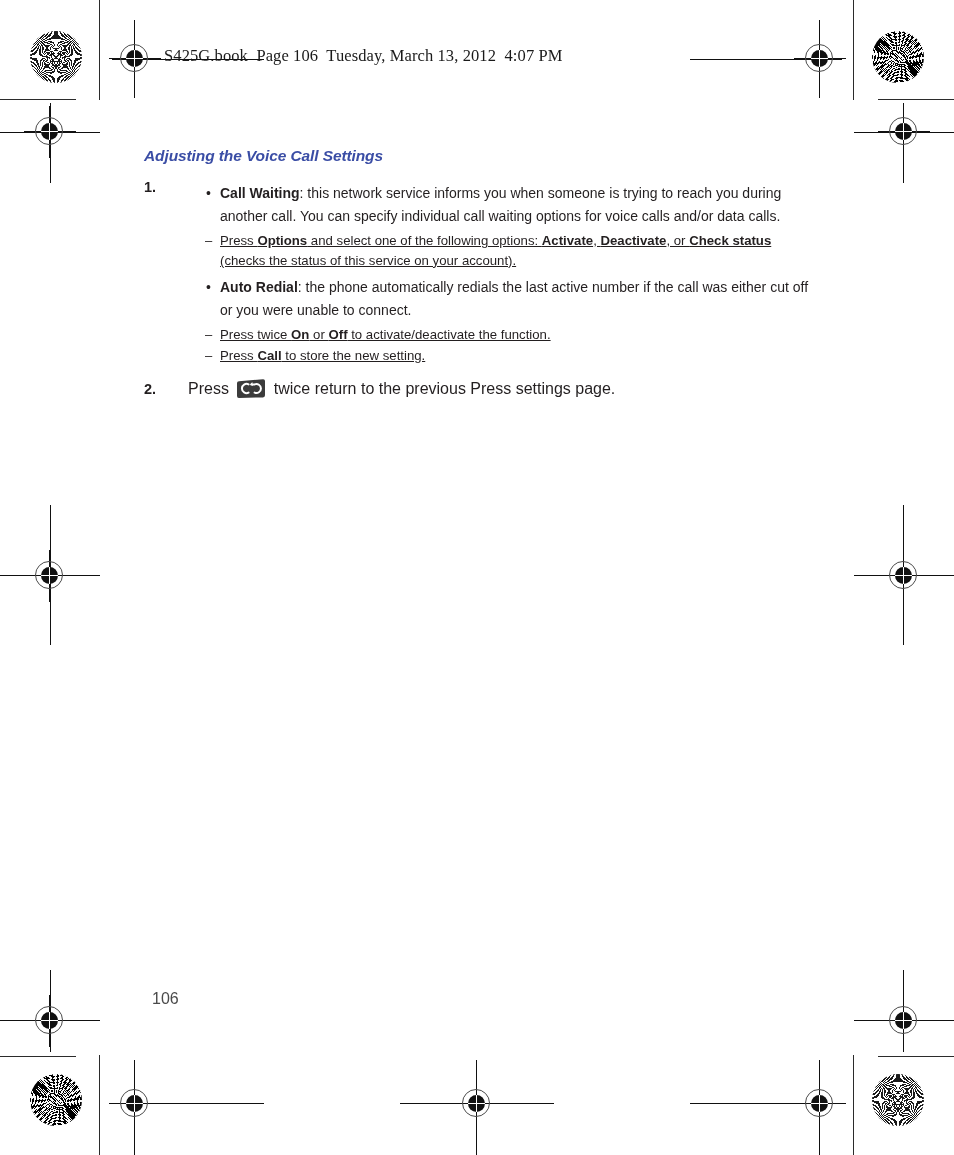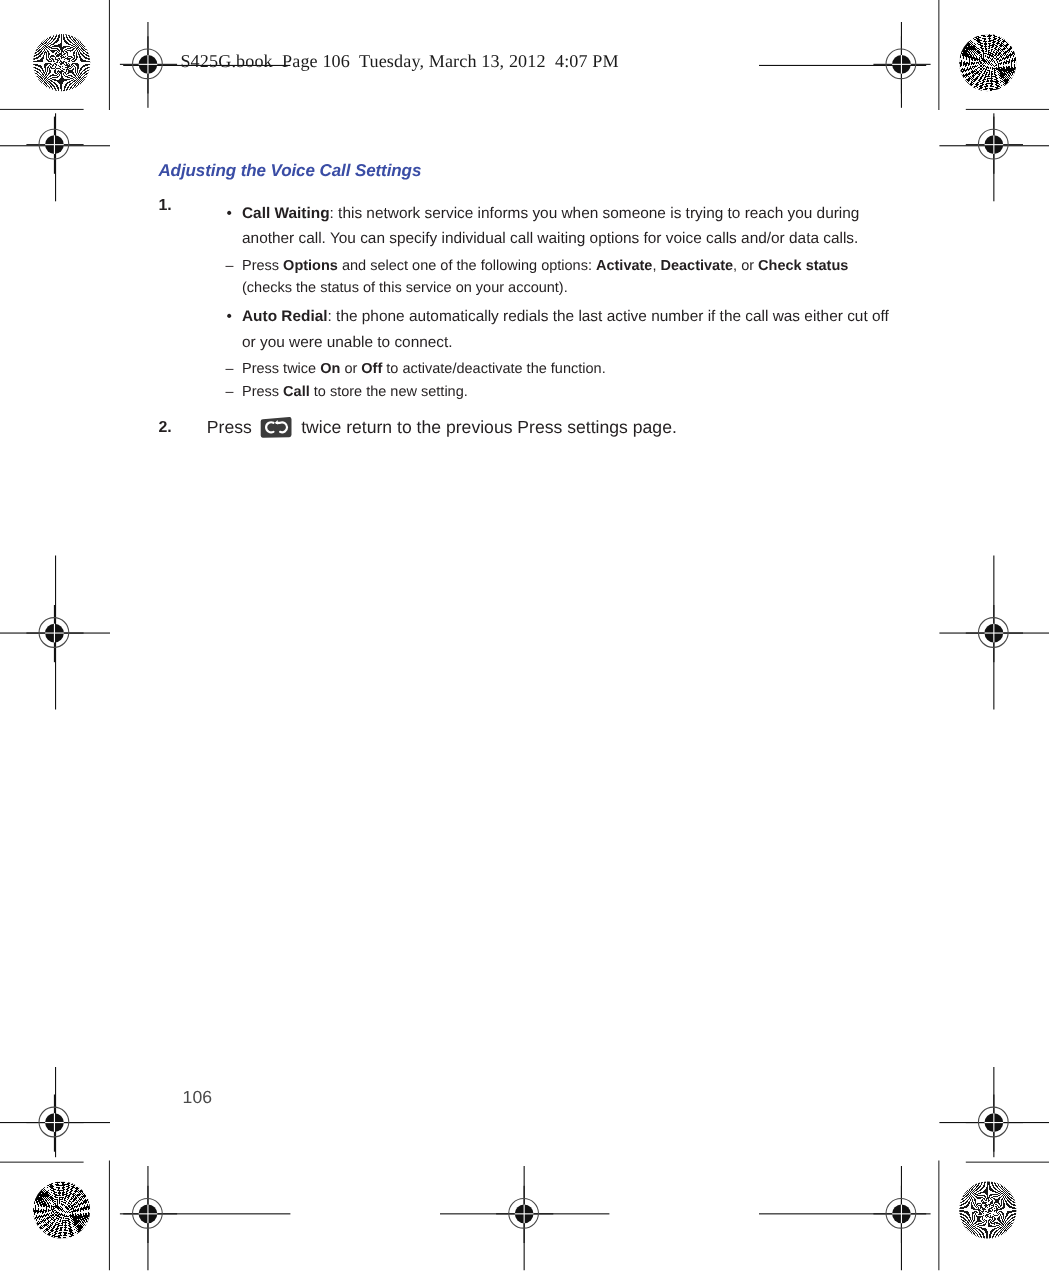--- a/index.html
+++ b/index.html
@@ -153,37 +153,38 @@
     flex: 0 0 auto;
     width: 15px;
     font-size: 13px;
     line-height: 20px;
   }
   .subbullet-text {
     flex: 1 1 auto;
     font-size: 13.2px;
     line-height: 19.5px;
     max-width: 600px;
+    text-decoration: underline;
   }
 
   b, strong { font-weight: bold; }
 
   .key-icon {
     display: inline-block;
     vertical-align: -5px;
     width: 30px;
     height: 21px;
     margin: 0 3px;
     position: relative;
   }
   .key-icon svg { display: block; }
 
   .page-number {
     position: absolute;
-    left: 166px; top: 990px;
+    left: 152px; top: 990px;
     font-size: 16px;
     color: #4a4a4a;
   }
 </style>
 </head>
 <body>
 
 <div class="marks">
 
   <div class="trimline v" style="left:99px;  top:0;    height:100px;"></div>

